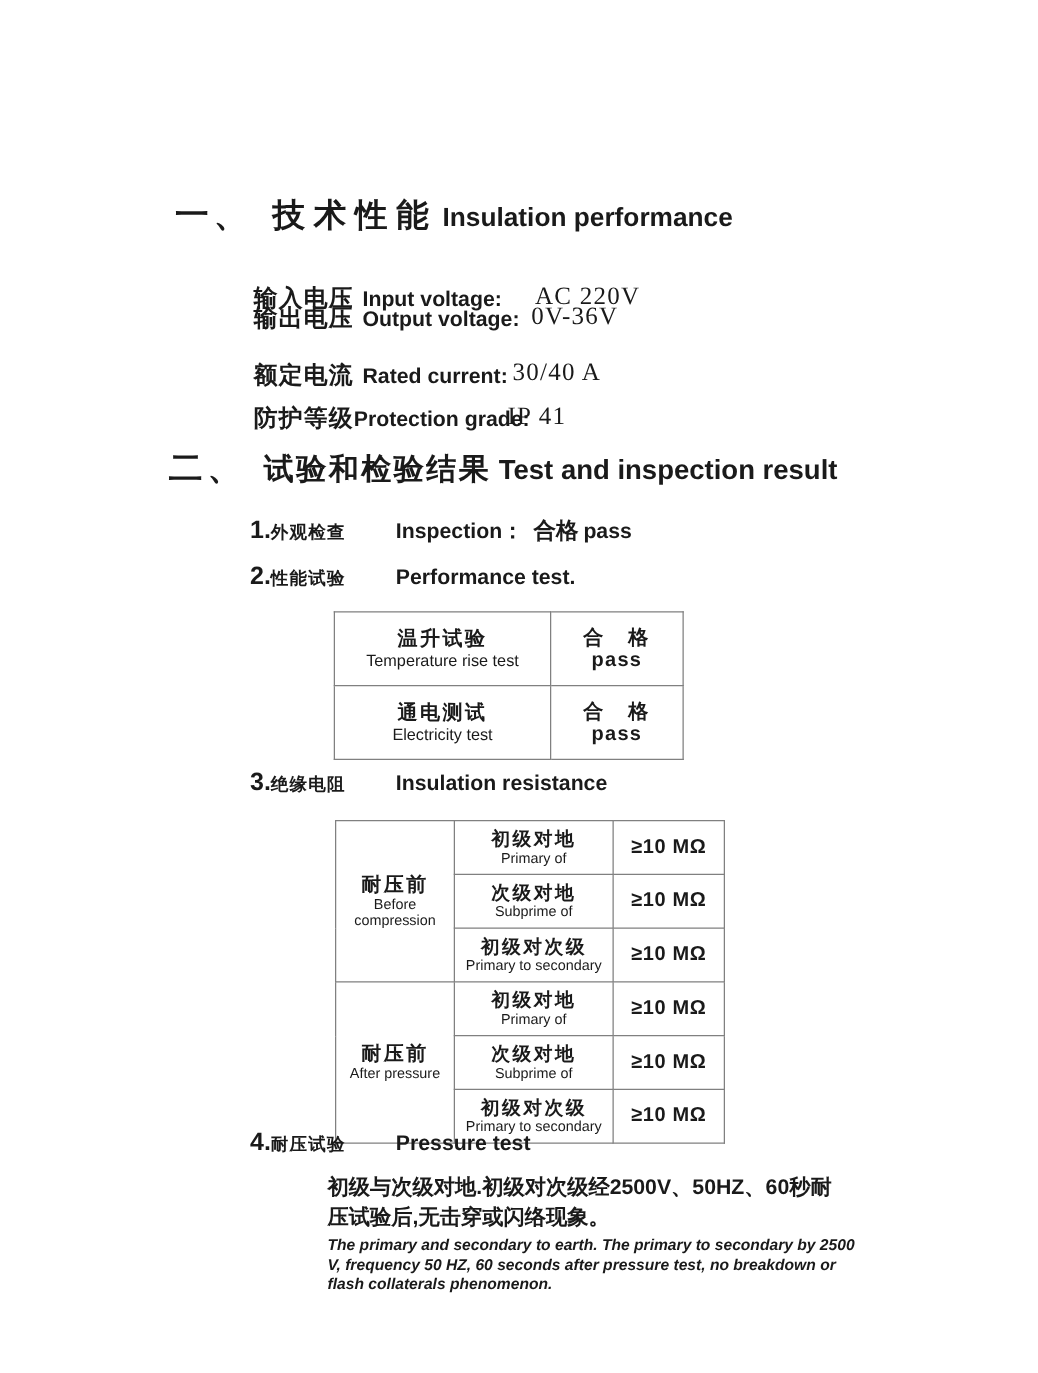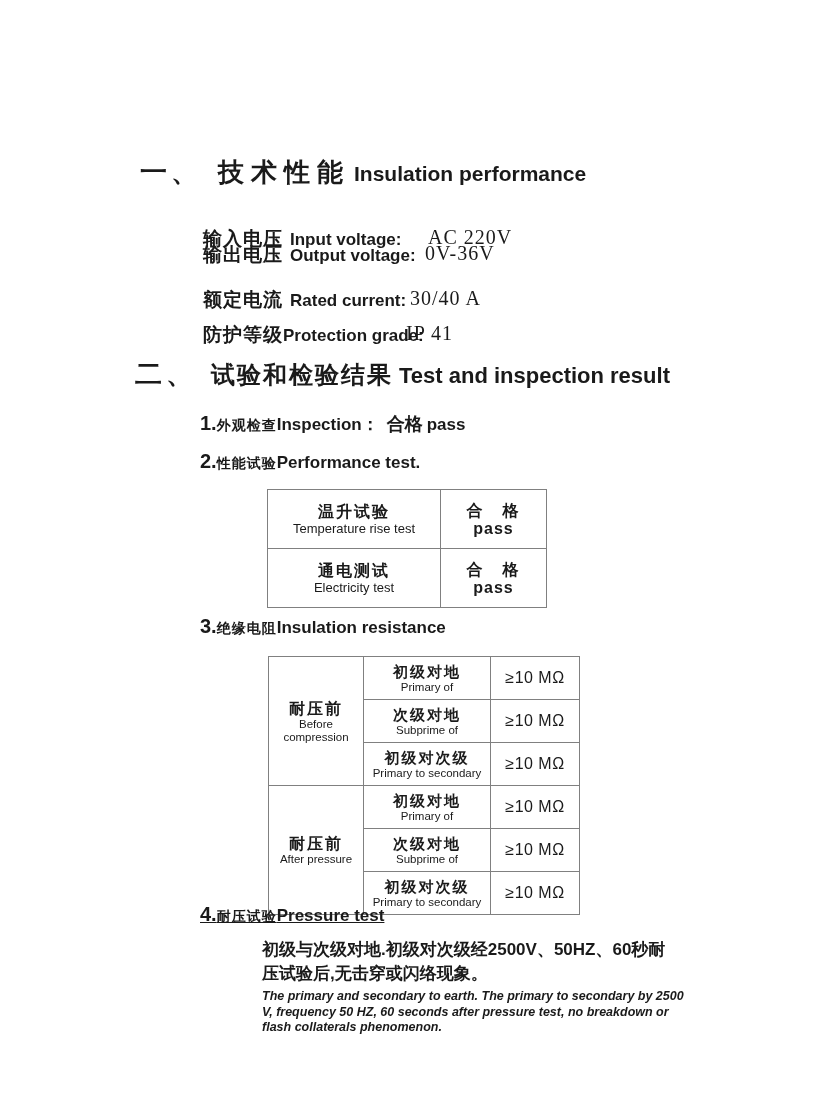--- a/index.html
+++ b/index.html
@@ -25,42 +25,42 @@
   .spec.nogap .sen{margin-left:0;}
   .spec .val{position:absolute;top:0;font-family:"Liberation Serif",serif;font-size:20px;letter-spacing:1px;}
   .spec1{top:199px;margin-top:27px;} .spec1 .val{left:225px;}
   .spec2{top:242px;} .spec2 .val{left:222px;}
   .spec3{top:287px;} .spec3 .val{left:207px;}
   .spec4{top:322px;} .spec4 .val{left:203px;}
   
   .item{left:200px;white-space:nowrap;}
   .item .inum{font-size:20px;font-weight:600;}
   .item .izh{font-size:14px;font-weight:bold;letter-spacing:1px;}
-  .item .ien{font-size:17px;font-weight:bold;}
-  .item1{top:412px;} .item2{top:450px;} .item3{top:615px;} .item4{top:903px;text-decoration:underline;}
+  .item .ien{font-size:17px;font-weight:bold;margin-left:40px;}
+  .item1{top:412px;} .item2{top:450px;} .item3{top:615px;} .item4{top:903px;}
   .item .res{margin-left:8px;}
   .item .reszh{font-size:18px;font-weight:bold;}
   .item .resen{font-size:17px;font-weight:bold;margin-left:4px;}
   
   table{border-collapse:collapse;}
   td{border:1px solid #808080;text-align:center;vertical-align:middle;padding:2px;}
   .t1{left:267px;top:489px;}
   .t1 td{height:54px;}
   .t1 .c1{width:168px;} .t1 .c2{width:101px;}
   .t1 .czh{font-size:16px;font-weight:bold;letter-spacing:2px;line-height:19px;}
   .t1 .cen{font-size:13px;line-height:15px;}
   .t1 .pass{font-size:16px;font-weight:bold;letter-spacing:1px;}
   .t2{left:268px;top:656px;}
   .t2 td{height:38px;}
   .t2 .g1{width:90px;} .t2 .g2{width:122px;} .t2 .g3{width:84px;}
   .t2 .czh{font-size:15px;font-weight:bold;letter-spacing:2px;line-height:18px;}
   .t2 .cen{font-size:11.5px;line-height:13px;}
   .t2 .glzh{font-size:16px;font-weight:bold;letter-spacing:2px;line-height:19px;}
   .t2 .glen{font-size:11.5px;line-height:13px;}
-  .t2 .val{font-size:16px;font-weight:400;letter-spacing:0.5px;}
+  .t2 .val{font-size:16px;font-weight:700;letter-spacing:0.5px;}
   
   .para{left:262px;top:938px;width:432px;}
   .para .pzh{font-size:17px;font-weight:bold;line-height:24px;width:414px;}
   .para .pen{font-size:12.5px;font-weight:bold;line-height:15.5px;margin-top:3px;width:430px;font-style:italic;}
 </style>
 </head>
 <body>
 
 <div class="page">
 

